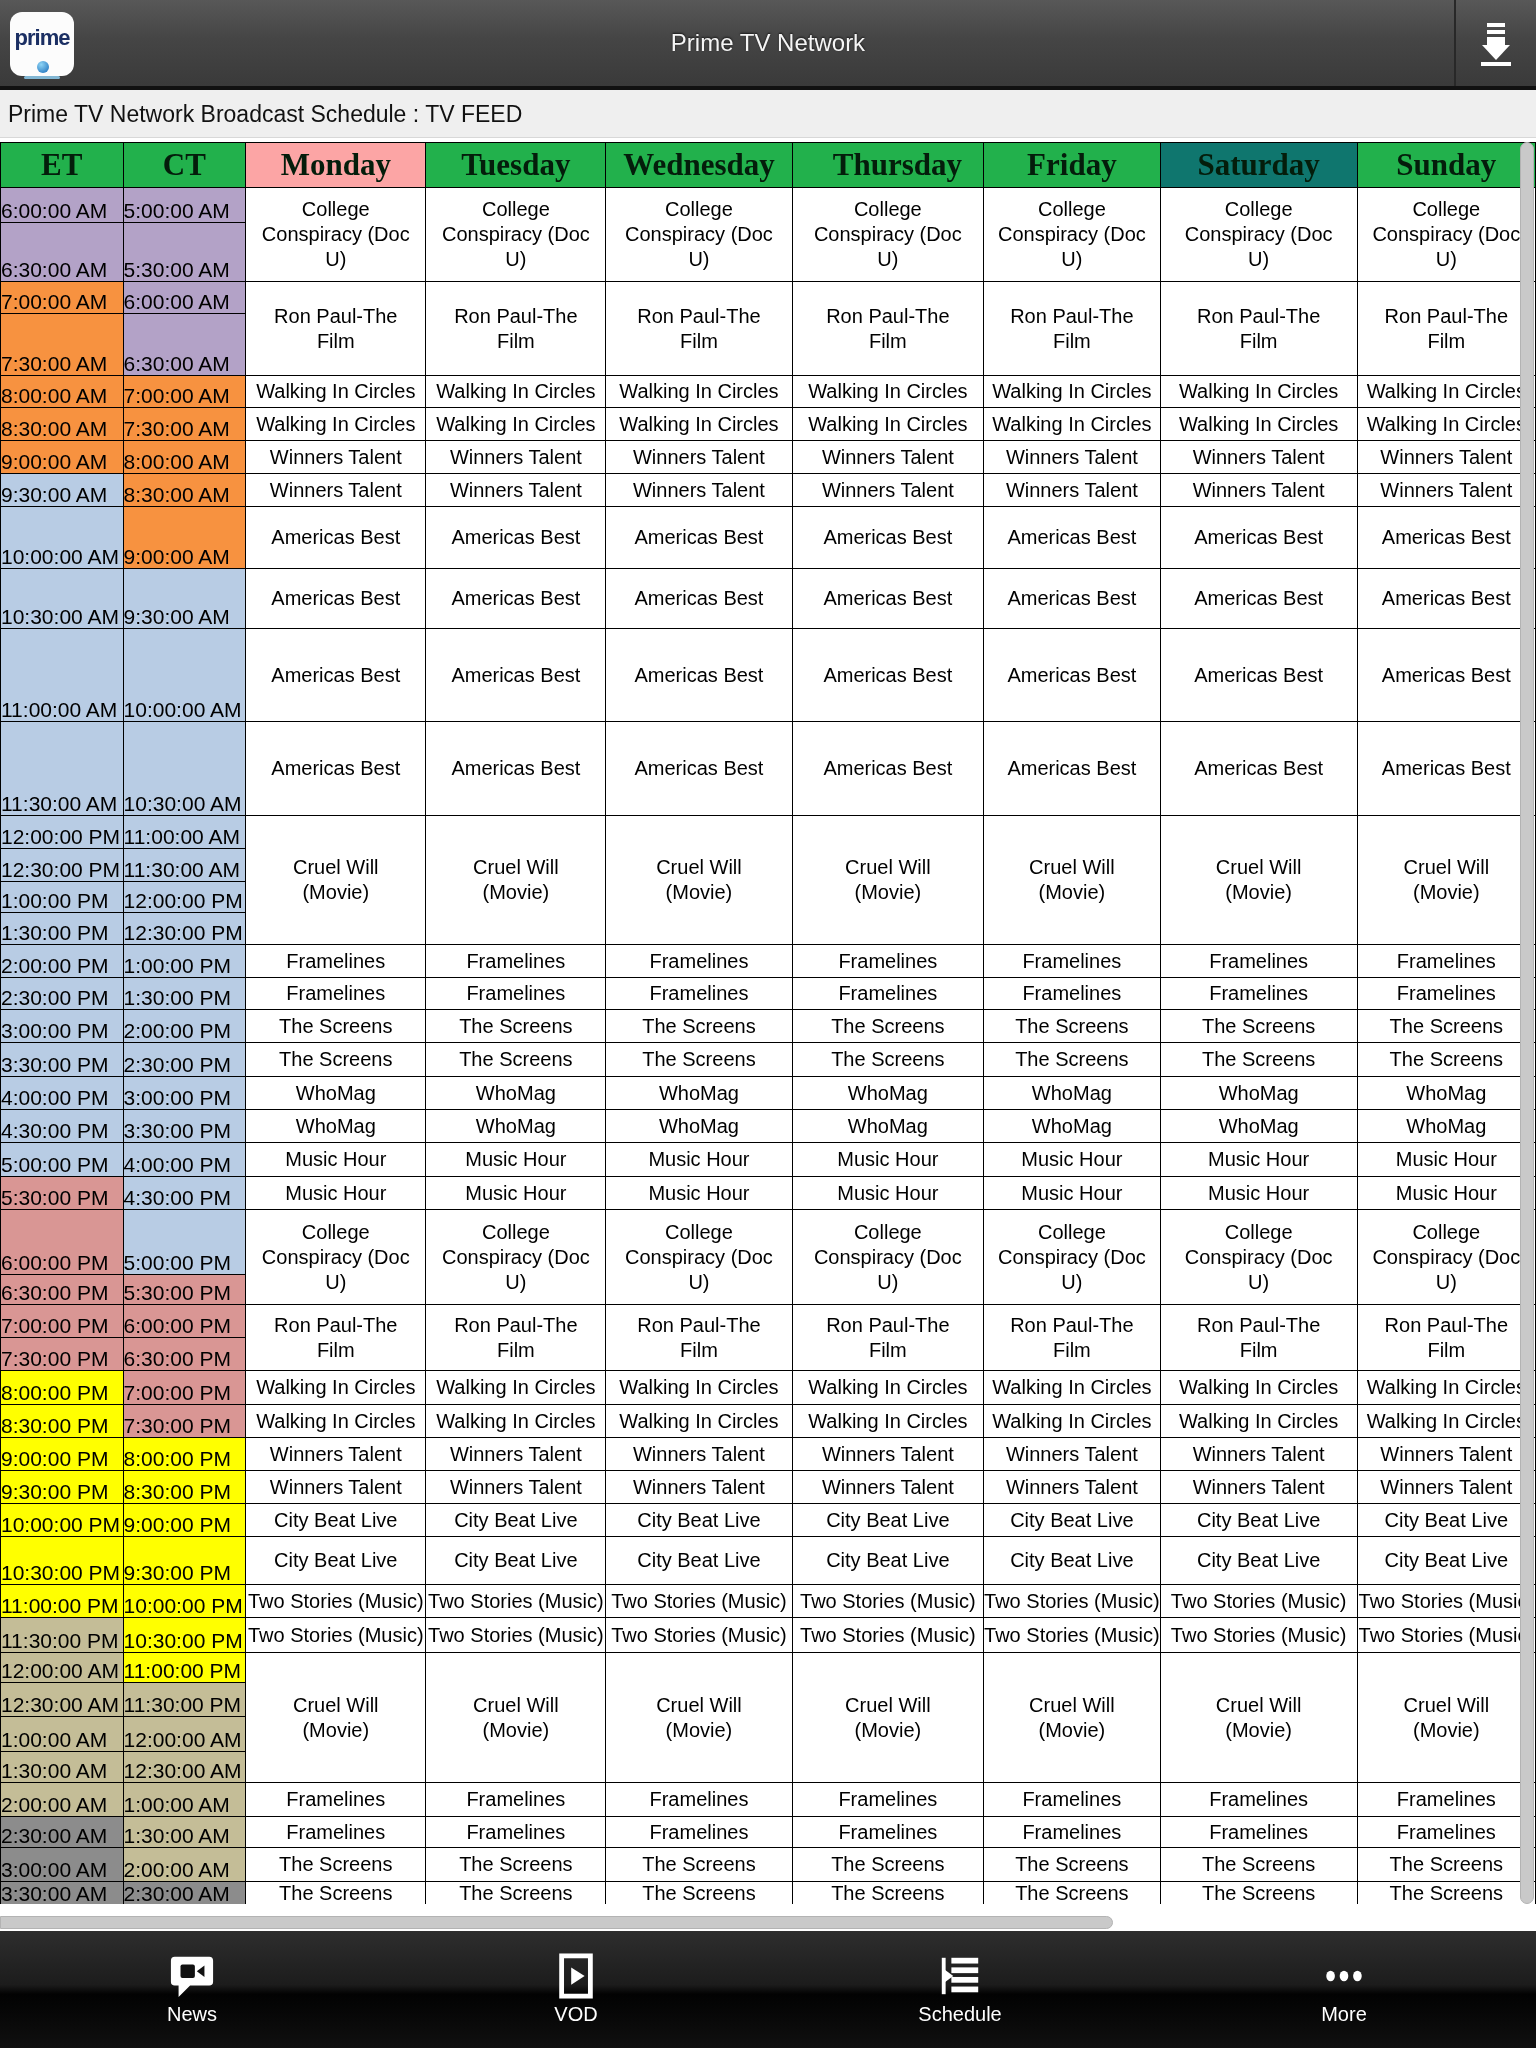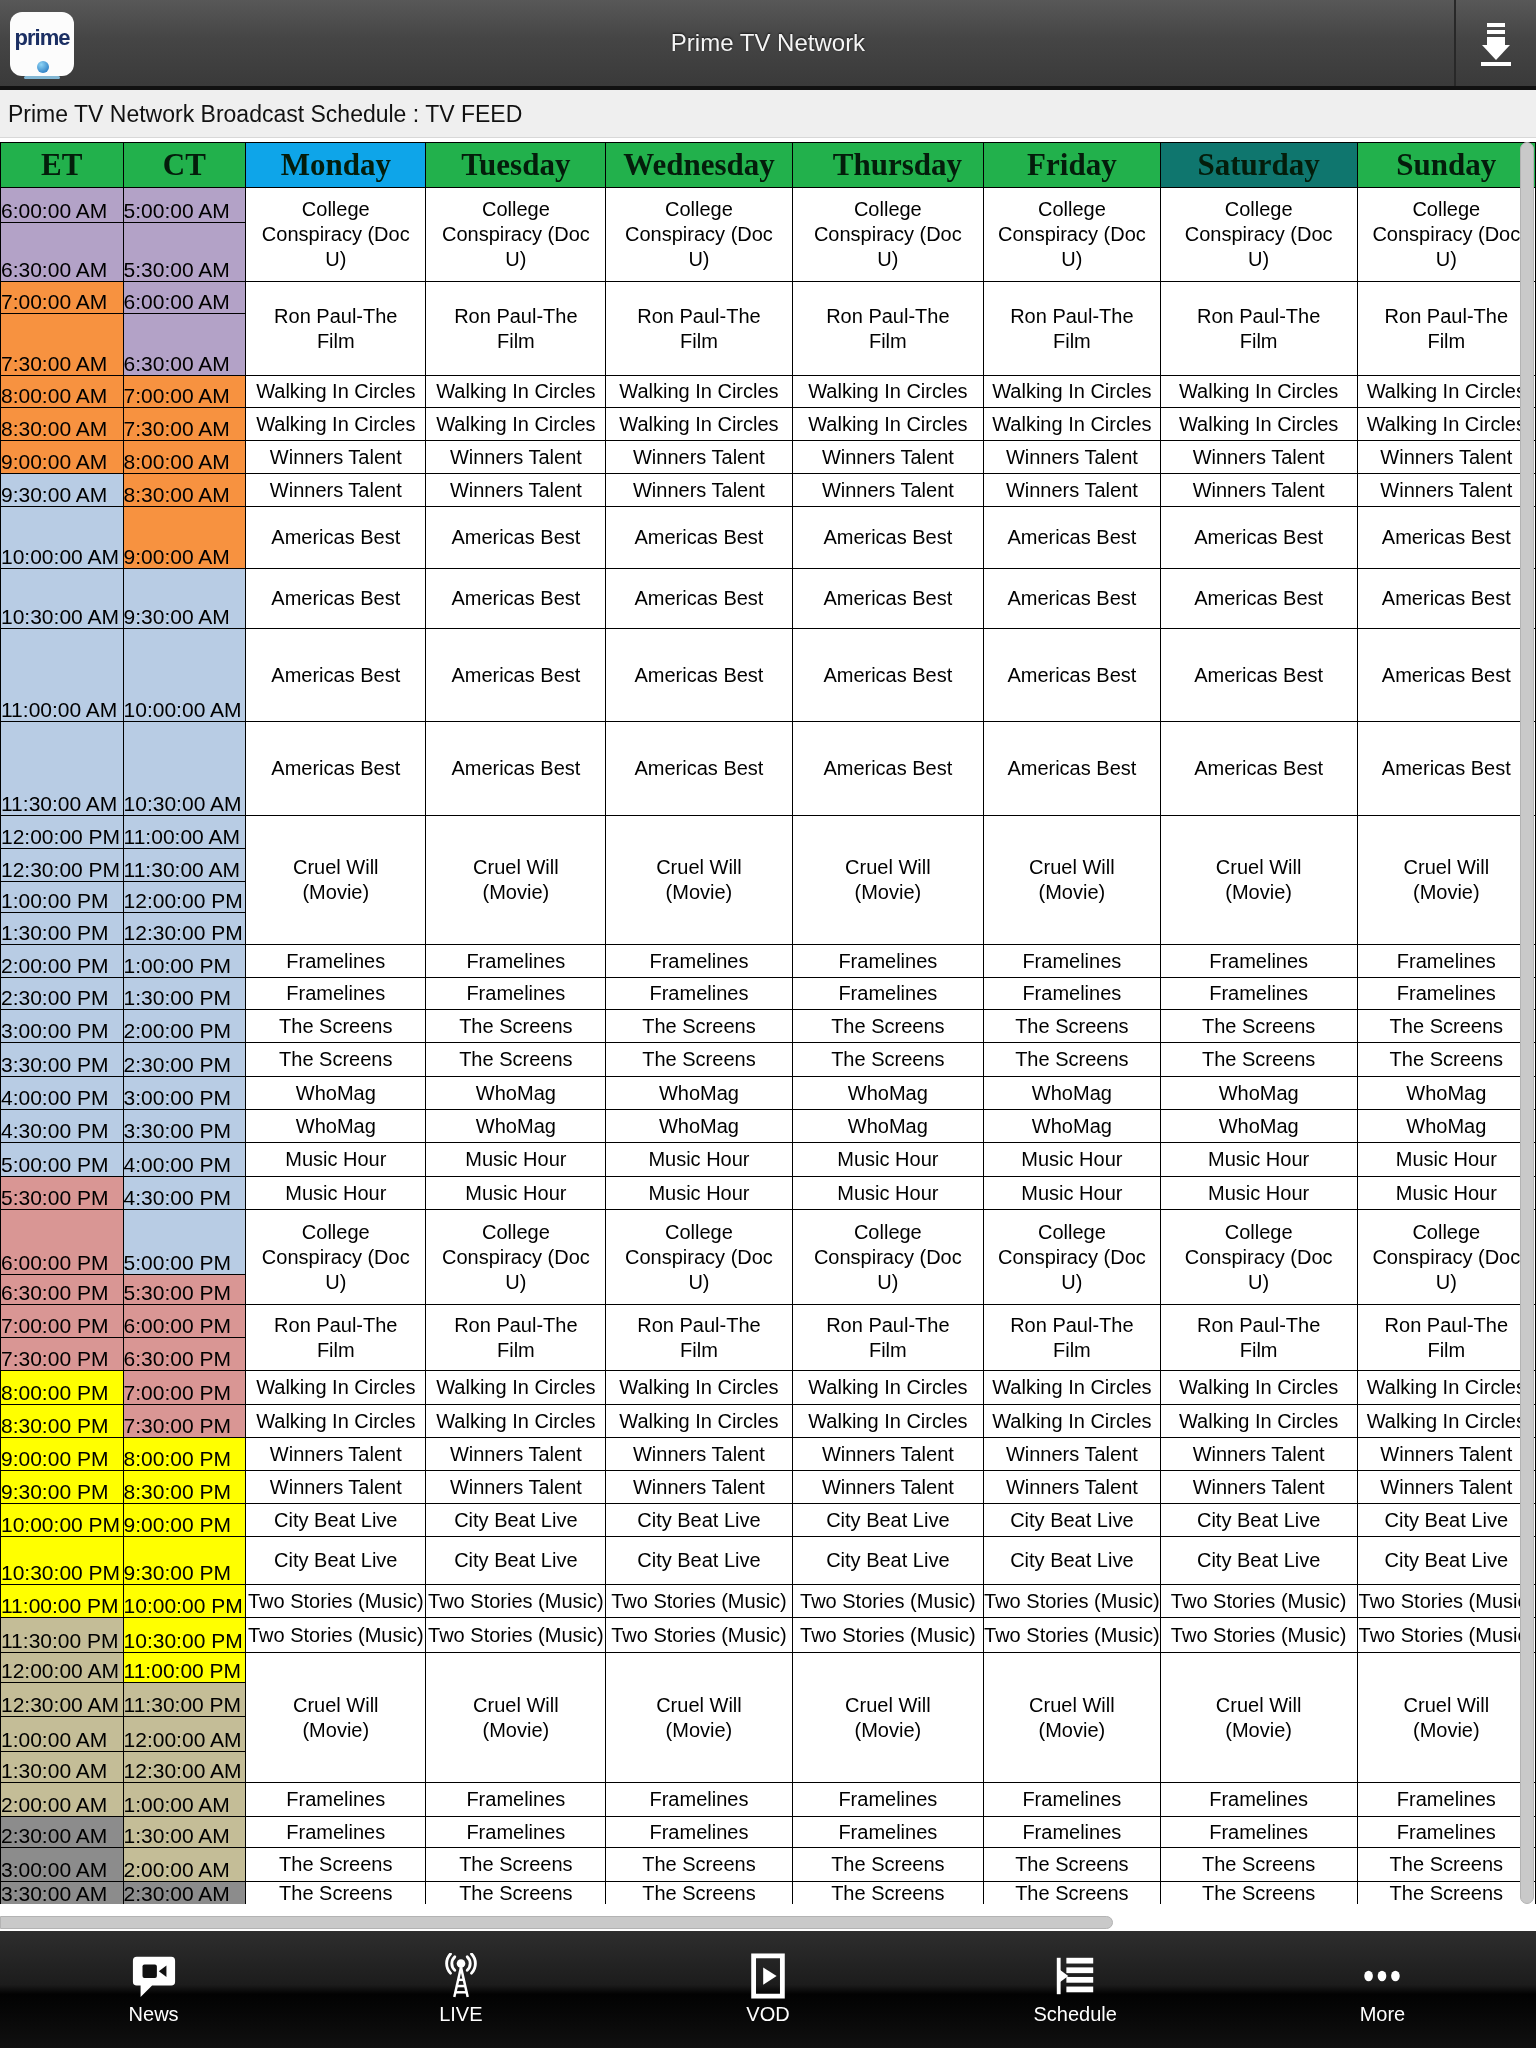--- a/index.html
+++ b/index.html
@@ -125,21 +125,21 @@
         <col style="width: 196px;">
         <col style="width: 206px;">
         <col style="width: 175px;">
         <col style="width: 217px;">
         <col style="width: 180px;">
       </colgroup>
       <thead>
         <tr style="height: 45px;">
           <th class="hd" style="background: rgb(34, 177, 76);">ET</th>
           <th class="hd" style="background: rgb(34, 177, 76);">CT</th>
-          <th class="hd" style="background: #0ea5e9;">Monday</th>
+          <th class="hd" style="background: #fca5a5;">Monday</th>
           <th class="hd" style="background: rgb(34, 177, 76);">Tuesday</th>
           <th class="hd" style="background: rgb(34, 177, 76);">Wednesday</th>
           <th class="hd" style="background: rgb(34, 177, 76); padding-left: 19px;">Thursday</th>
           <th class="hd" style="background: rgb(34, 177, 76);">Friday</th>
           <th class="hd" style="background: #0f766e;">Saturday</th>
           <th class="hd" style="background: rgb(34, 177, 76);">Sunday</th>
         </tr>
       </thead>
       <tbody>
         <tr style="height: 35px;">
@@ -567,39 +567,20 @@
 
   <div class="nav-item">
     <svg class="nicon" viewBox="0 0 48 48">
       <path fill="#fff" d="M6 4 h36 a4 4 0 0 1 4 4 v22 a4 4 0 0 1 -4 4 h-20 l-12 12 v-12 h-4 a4 4 0 0 1 -4 -4 v-22 a4 4 0 0 1 4 -4 z"></path>
       <rect x="12" y="12" width="15" height="14" rx="2" fill="#111"></rect>
       <polygon points="29,19 37,13 37,25" fill="#111"></polygon>
     </svg>
     <span class="nav-label">News</span>
   </div>
 
-  <div class="nav-item">
-    <svg class="nicon" viewBox="0 0 48 48">
-      <circle cx="24" cy="11" r="4.5" fill="#fff"></circle>
-      <g stroke="#fff" stroke-width="3" fill="none" stroke-linecap="round">
-        <path d="M17.5,18 A9.5,9.5 0 0 1 17.5,4"></path>
-        <path d="M13,21 A14.5,14.5 0 0 1 13,1"></path>
-        <path d="M30.5,18 A9.5,9.5 0 0 0 30.5,4"></path>
-        <path d="M35,21 A14.5,14.5 0 0 0 35,1"></path>
-      </g>
-      <g stroke="#fff" stroke-width="2.6" fill="none">
-        <path d="M24,15 L17,46"></path>
-        <path d="M24,15 L31,46"></path>
-        <path d="M21.2,28 L26.8,28"></path>
-        <path d="M19.6,34.5 L28.4,34.5"></path>
-        <path d="M18,41 L30,41"></path>
-      </g>
-    </svg>
-    <span class="nav-label">LIVE</span>
-  </div>
 
   <div class="nav-item">
     <svg class="nicon" viewBox="0 0 48 48">
       <rect x="9" y="3" width="30" height="42" fill="none" stroke="#fff" stroke-width="5"></rect>
       <polygon points="19,15 19,33 33,24" fill="#fff"></polygon>
     </svg>
     <span class="nav-label">VOD</span>
   </div>
 
   <div class="nav-item">

